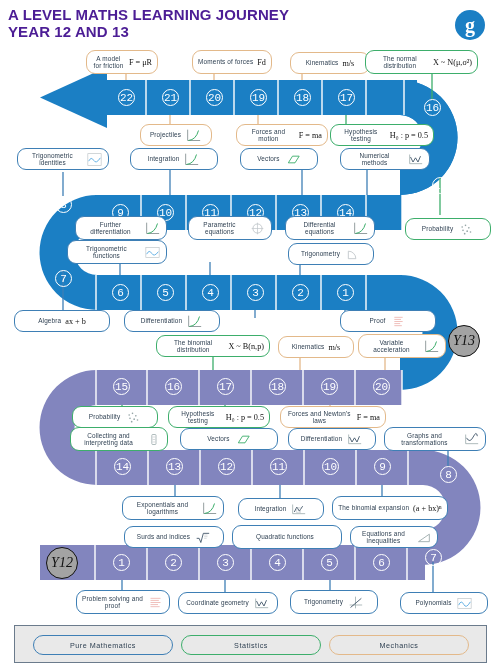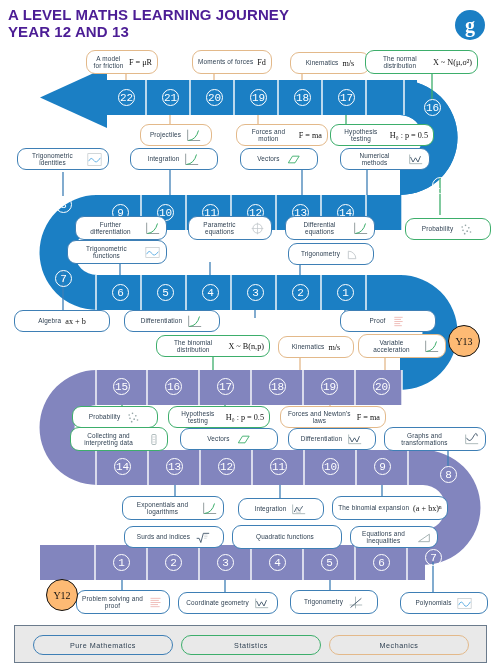--- a/index.html
+++ b/index.html
@@ -32,23 +32,23 @@
   
   .num{
     position:absolute;width:17px;height:17px;border-radius:50%;
     border:1.3px solid #ffffff;color:#ffffff;
     font-size:11px;display:flex;align-items:center;justify-content:center;
     font-family:Liberation Mono, monospace;
     box-sizing:border-box;z-index:6;
   }
   .yr{
     position:absolute;width:32px;height:32px;border-radius:50%;
-    border:1.6px solid #111111;background:#fdba74;color:#111111;
-    font-size:10px;display:flex;align-items:center;justify-content:center;
-    font-family:"Liberation Serif", serif;z-index:8;box-sizing:border-box;
+    border:1.6px solid #111111;background:#a3a3a3;color:#111111;
+    font-size:14px;display:flex;align-items:center;justify-content:center;
+    font-family:"Liberation Serif", serif;z-index:8;box-sizing:border-box;font-style:italic;
   }
 
   
   .pill{
     position:absolute;box-sizing:border-box;
     background:#ffffff;border:1.1px solid #3E7FB5;border-radius:9px;
     height:22px;display:flex;align-items:center;justify-content:center;
     gap:4px;padding:0 5px;z-index:7;
   }
   .pill.pure{border-color:#3E7FB5;}
@@ -221,21 +221,21 @@
 
   <div class="num" style="left:113px;top:554px;">1</div>
   <div class="num" style="left:165px;top:554px;">2</div>
   <div class="num" style="left:217px;top:554px;">3</div>
   <div class="num" style="left:269px;top:554px;">4</div>
   <div class="num" style="left:321px;top:554px;">5</div>
   <div class="num" style="left:373px;top:554px;">6</div>
   <div class="num" style="left:425px;top:549px;">7</div>
 
   <div class="yr" style="left:448px;top:325px;">Y13</div>
-  <div class="yr" style="left:46px;top:547px;margin-top:32px;">Y12</div>
+  <div class="yr" style="left:46px;top:547px;">Y12</div>
 
   <svg class="ribbon" viewBox="0 0 501 671" style="z-index:4;">
     <g stroke-width="1.3" fill="none">
 
       <line x1="126" y1="80" x2="126" y2="72" stroke="#E3B98A"></line>
       <line x1="214" y1="80" x2="214" y2="72" stroke="#E3B98A"></line>
       <line x1="302" y1="80" x2="302" y2="72" stroke="#E3B98A"></line>
       <line x1="432" y1="99" x2="432" y2="72" stroke="#3DAE6B"></line>
 
       <line x1="170" y1="115" x2="170" y2="130" stroke="#E3B98A"></line>

